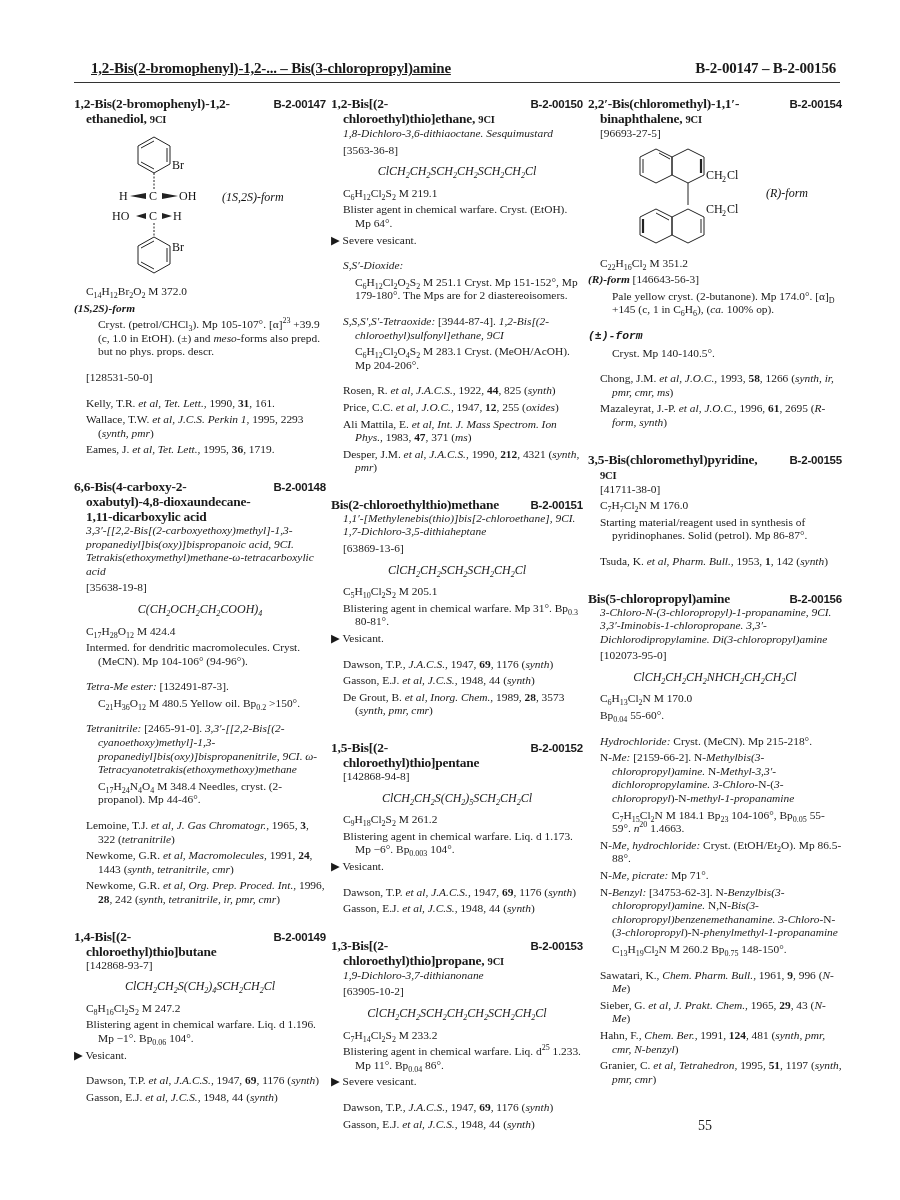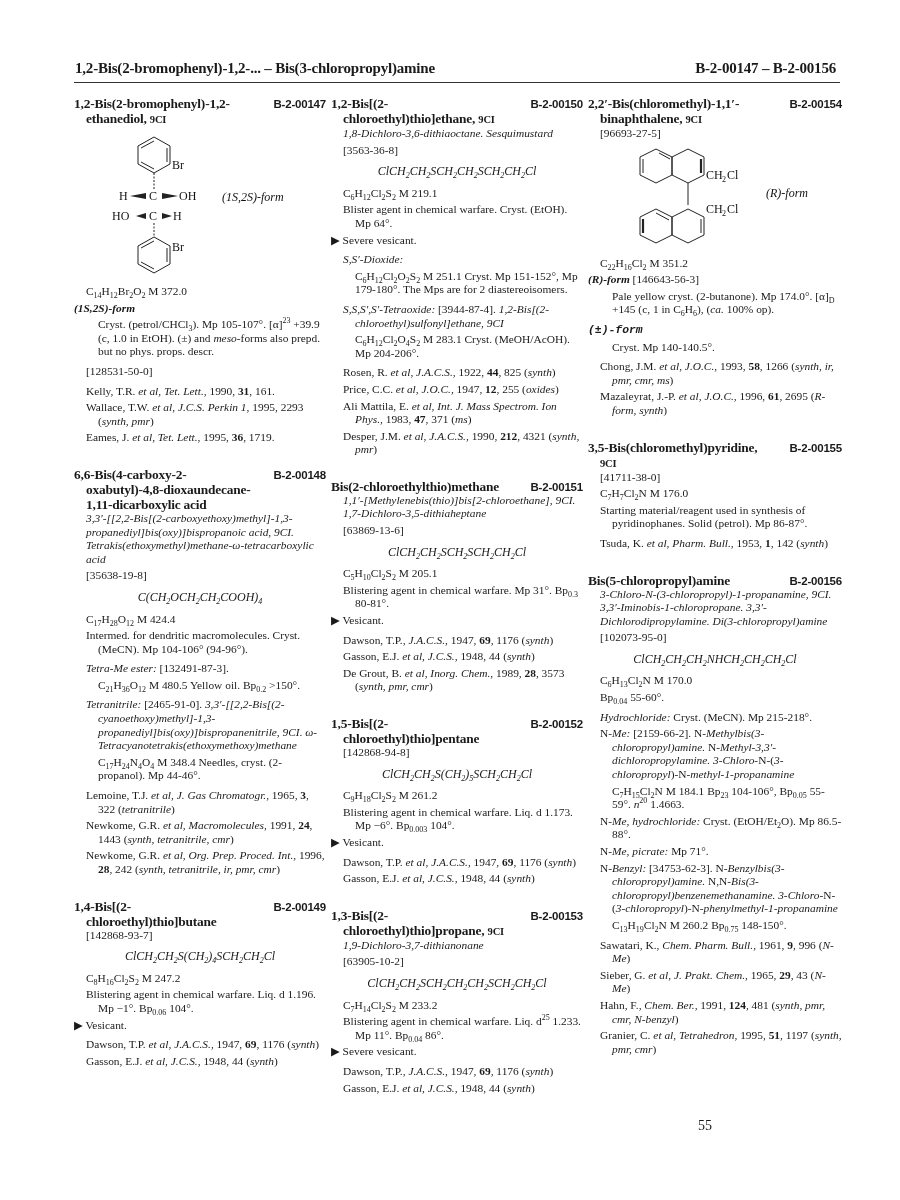--- a/index.html
+++ b/index.html
@@ -1,36 +1,36 @@
 <!DOCTYPE html>
 <html><head>
 <meta charset="utf-8">
 <style>
   html,body{margin:0;padding:0;background:#fff;}
   body{width:900px;height:1200px;position:relative;overflow:hidden;color:#1a1a1a;
        font-family:"Liberation Serif","DejaVu Serif",serif;}
   .page-header{position:absolute;left:74px;top:58px;width:766px;height:24px;border-bottom:1.5px solid #333;}
   .hdr-left,.hdr-right{position:absolute;top:2px;font-weight:bold;font-size:15px;letter-spacing:-0.2px;}
-  .hdr-left{left:1px;}
+  .hdr-left{left:17px;text-decoration:underline;}
   .hdr-right{right:4px;}
   .col{position:absolute;top:96px;width:252px;font-size:11.4px;line-height:13.6px;}
   .col1{left:74px;}
   .col2{left:331px;}
   .col3{left:588px;width:254px;}
   .entry{margin-bottom:22px;}
   .e-head{position:relative;font-weight:bold;font-size:13.4px;line-height:15px;padding-right:70px;padding-left:12px;text-indent:-12px;letter-spacing:-0.2px;}
   .e-id{position:absolute;right:0;top:1px;font-family:"Liberation Sans","DejaVu Sans",sans-serif;font-weight:bold;font-size:11.5px;text-indent:0;}
   .ci{font-size:10.5px;font-weight:bold;}
   .p{margin:0 0 3px 0;}
   .ind1{padding-left:12px;}
   .hang1{padding-left:24px;text-indent:-12px;}
   .hang0{padding-left:12px;text-indent:-12px;}
   .ind2{padding-left:24px;}
   .formula{text-align:center;margin:8px 0 8px 0;font-size:12px;font-style:italic;}
-  .gap{margin-top:6px;}
+  .gap{margin-top:12px;}
   .arrow{padding-left:12px;text-indent:-12px;}
   i{font-style:italic;}
   b{font-weight:bold;}
   sub,sup{font-size:8px;line-height:0;}
   .struct{position:relative;height:150px;margin:4px 0 4px 0;}
   .struct svg{position:absolute;left:0;top:0;}
   .page-num{position:absolute;left:0;width:712px;top:1118px;text-align:right;font-size:14px;}
 </style>
 </head>
 <body>

